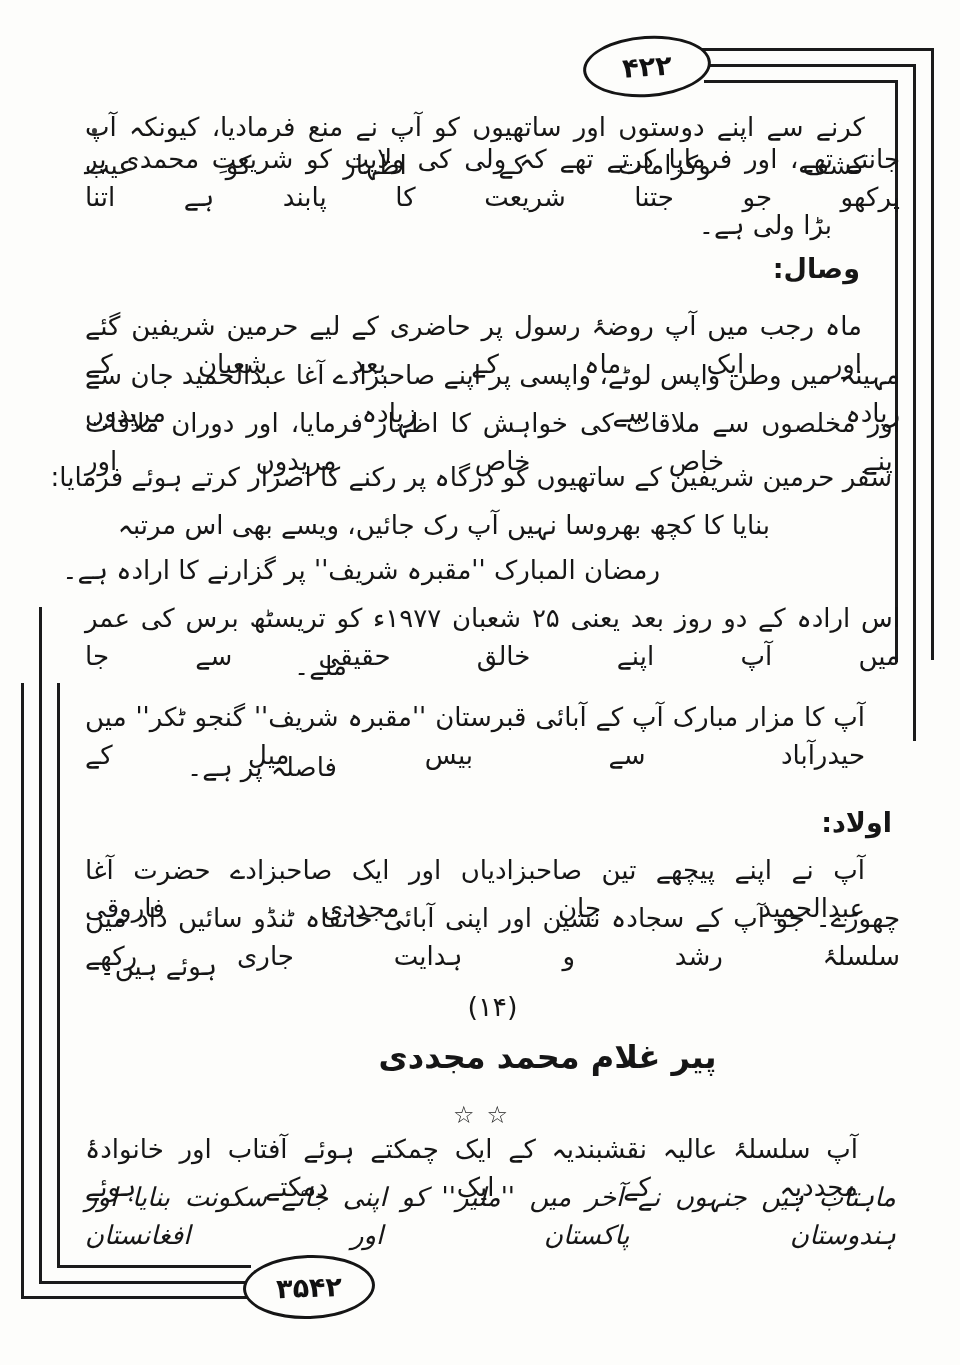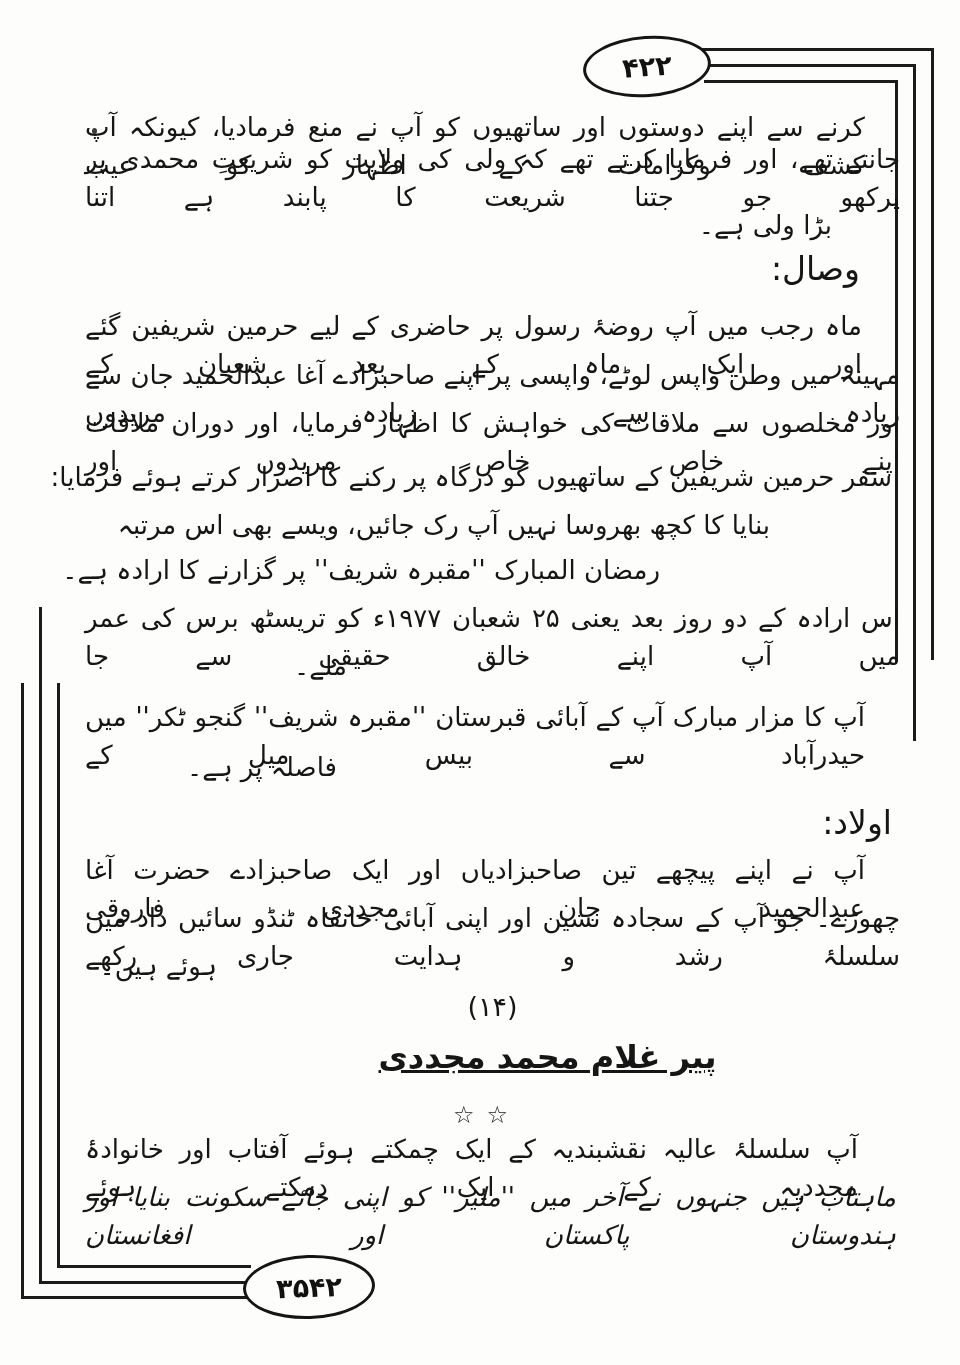--- a/index.html
+++ b/index.html
@@ -27,23 +27,23 @@
   }
   
   .text-frame{position:absolute;left:85px;top:0;width:815px;height:1365px;}
   .line{
     position:absolute;direction:rtl;color:#161616;
     font-size:26px;line-height:38px;
   }
   .line.justify{left:0;text-align:justify;text-align-last:justify;}
   .line.rightal{text-align:right;white-space:nowrap;}
   .line.center{left:0;right:0;text-align:center;white-space:nowrap;}
-  .line.heading{font-weight:normal;font-size:33px;}
+  .line.heading{font-weight:bold;font-size:27px;}
   .line.section-num{font-size:27px;}
-  .line.name{font-weight:bold;font-size:32px;transform:translateX(55px);text-decoration:underline;}
+  .line.name{font-weight:bold;font-size:32px;transform:translateX(55px);}
   .line.stars{font-size:24px;letter-spacing:12px;text-indent:12px;color:#222;}
 </style>
 </head>
 <body>
 
 <div class="page">
 
   <div>
     <div class="page-oval oval-top">
       <span>۴۲۲</span>

